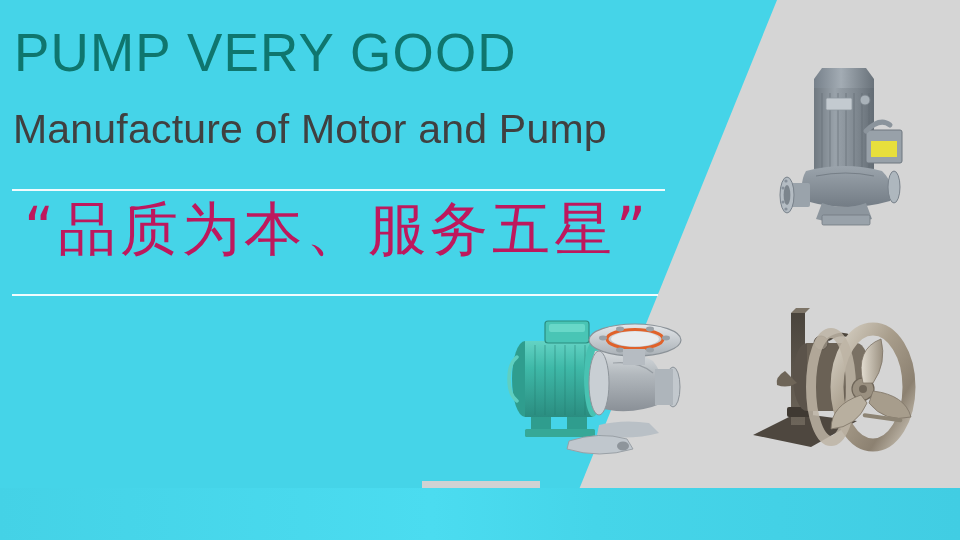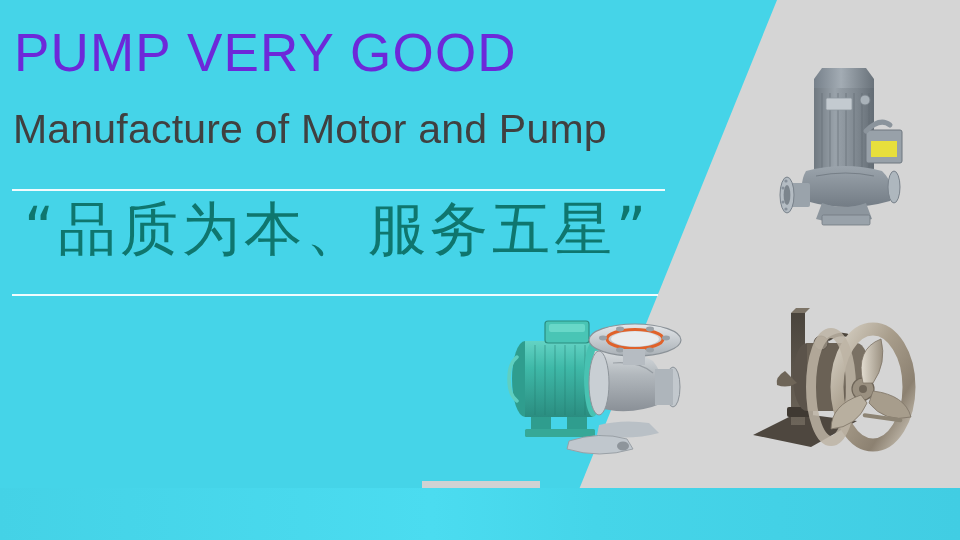--- a/index.html
+++ b/index.html
@@ -31,38 +31,38 @@
   }
   .band-notch{
     position:absolute;left:422px;top:481px;width:118px;height:7px;
     background:#d0d2d3;
   }
 
   
   .headline{
     position:absolute;left:14px;top:25px;
     font-size:53px;line-height:1.06;
-    font-weight:300;color:#6d28d9;letter-spacing:1.2px;
+    font-weight:300;color:#0f766e;letter-spacing:1.2px;
     white-space:nowrap;
   }
   .subhead{
     position:absolute;left:13px;top:107px;
     font-size:41px;line-height:1.08;
     font-weight:300;color:#404040;letter-spacing:0.2px;
     white-space:nowrap;
   }
   .rule{
     position:absolute;height:2px;background:#ffffff;opacity:.92;
   }
   .rule-top{left:12px;top:189px;width:653px;}
   .rule-bottom{left:12px;top:294px;width:646px;}
   .slogan{
     position:absolute;left:24px;top:198px;
     font-size:58px;line-height:1.1;
-    font-weight:400;color:#0f766e;letter-spacing:4px;
+    font-weight:400;color:#be185d;letter-spacing:4px;
     white-space:nowrap;
     font-family:"DejaVu Sans","Liberation Sans",sans-serif;
   }
 
   
   .product{position:absolute;}
   .p-inline{left:770px;top:45px;width:170px;height:190px;}
   .p-horizontal{left:495px;top:305px;width:230px;height:160px;}
   .p-mixer{left:745px;top:295px;width:195px;height:175px;}
   .product svg{display:block;width:100%;height:100%;}

